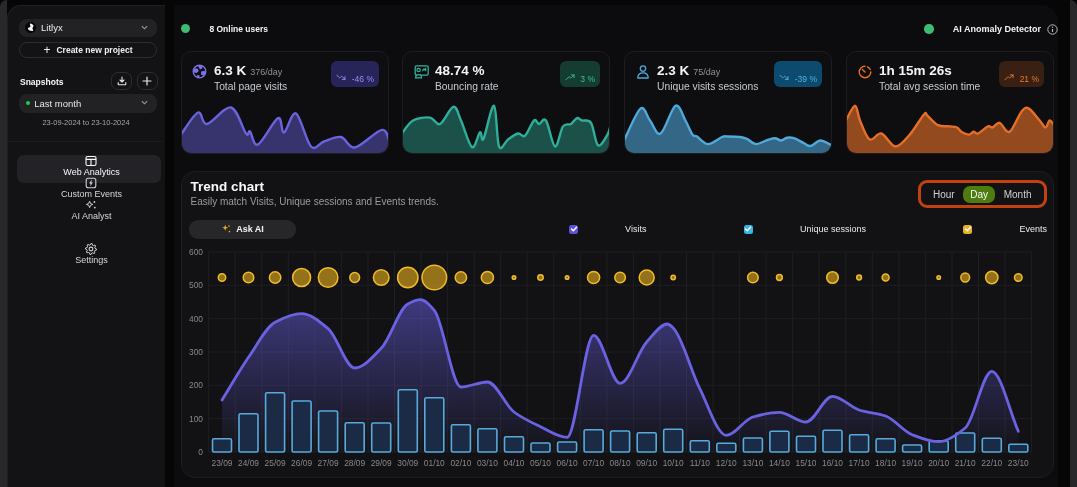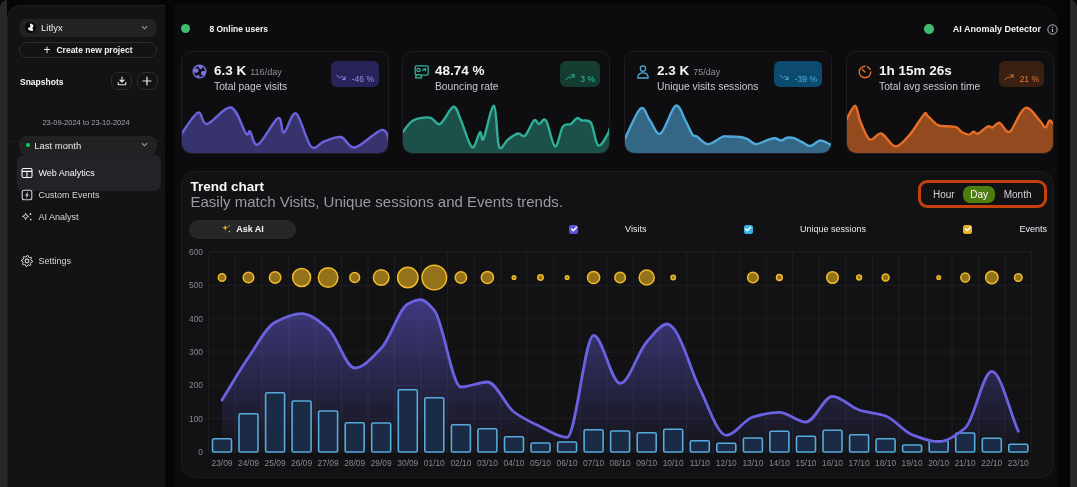--- a/index.html
+++ b/index.html
@@ -14,26 +14,26 @@
 .sel { position:absolute; left:12px; width:138px; height:18px; background:#222225; border-radius:8px; display:flex; align-items:center; }
 .chev { position:absolute; right:9px; top:50%; margin-top:-3px; width:7px; height:5px; }
 #proj { top:13.5px; height:18px; }
 #proj .logo { width:11px; height:11px; border-radius:50%; background:#050505; margin-left:6px; display:flex; align-items:center; justify-content:center; }
 #proj .nm { color:#ececee; font-size:9.5px; margin-left:5px; }
 #createbtn { position:absolute; left:12px; top:36.5px; width:138px; height:16px; border:1px solid #2d2d31; border-radius:8px; color:#f0f0f2; font-size:8.5px; font-weight:bold; display:flex; align-items:center; justify-content:center; }
 #snaplbl { position:absolute; left:13px; top:72px; color:#fafafa; font-size:8.5px; font-weight:bold; }
 .sqbtn { position:absolute; top:66.5px; width:21px; height:18.5px; border:1px solid #2d2d31; border-radius:7px; display:flex; align-items:center; justify-content:center; }
 #dlbtn { left:104px; }
 #plbtn { left:129.5px; }
-#lastmo { top:88.5px; height:19px;margin-top:42px; }
+#lastmo { top:88.5px; height:19px; }
 #lastmo .dot { width:4.2px; height:4.2px; border-radius:50%; background:#17cf49; margin-left:7px; }
 #lastmo .nm { color:#e6e6e9; font-size:9.5px; margin-left:4px; }
 #daterange { position:absolute; left:0; top:113px; width:158px; text-align:center; color:#a3a3ab; font-size:7.5px; }
 #sep { position:absolute; left:0; top:136px; width:156px; height:1px; background:#1c1c1f; }
-.nav { position:absolute; left:9.5px; width:144px; height:36px; border-radius:7px; display:flex; align-items:center; color:#d6d6da; font-size:9px; }
+.nav { position:absolute; left:9.5px; width:144px; height:28px; border-radius:7px; display:flex; align-items:center; color:#d6d6da; font-size:9px;flex-direction:column; }
 .nav svg { margin-left:4px; }
 .nav span { margin-left:6px; }
 .nav.active { background:#232327; color:#fafafa; }
 
 #online { left:181px; top:23.5px; display:flex; align-items:center; }
 #online .dot, #anom .dot { width:9.4px; height:9.4px; border-radius:50%; background:#3fba71; }
 #online b, #anom b { color:#f4f4f5; font-size:8.5px; font-weight:bold; margin-left:19px; }
 #anom { right:19px; top:23.5px; display:flex; align-items:center; }
 #anom svg { margin-left:6px; }
 
@@ -42,21 +42,21 @@
 .card .num { position:absolute; left:32px; top:11px; color:#f4f4f5; font-size:13.5px; font-weight:bold; line-height:15px; }
 .card .per { color:#8f8f98; font-size:9px; font-weight:normal; margin-left:4px; }
 .card .lbl { position:absolute; left:32px; top:28.5px; color:#c5cbd1; font-size:10.3px; }
 .badge { position:absolute; right:9px; top:9.2px; height:16.6px; border-radius:6px; display:flex; align-items:flex-start; padding:13px 5px; font-size:8.5px; }
 .badge svg { margin-right:4.5px; width:11px; height:7px; }
 .card svg.spark { position:absolute; left:-1px; bottom:-1px; }
 #card1 { left:181px; } #card2 { left:402px; } #card3 { left:624px; } #card4 { left:846px; }
 
 #panel { left:181px; top:171px; width:873px; height:307px; background:#121214; border:1px solid #1d1d21; border-radius:14px; }
 #ttitle { left:190.5px; top:180px; color:#fafafa; font-size:13.5px; font-weight:bold; line-height:13px; }
-#tsub { left:190.5px; top:196px; color:#9a9aa2; font-size:15px; line-height:12px; }
+#tsub { left:190.5px; top:196px; color:#9a9aa2; font-size:10px; line-height:12px; }
 #askai { left:189px; top:220px; width:107px; height:18.5px; background:#27272a; border-radius:9px; display:flex; align-items:center; justify-content:center; color:#f4f4f5; font-size:9px; font-weight:bold; }
 #askai svg { margin-right:5px; }
 #toggle { left:918px; top:180px; width:128.5px; height:28px; border:3px solid #c2410c; border-radius:9px; display:flex; align-items:center; justify-content:space-between; padding:0 5px; }
 #toggle .t { color:#d0d0d4; font-size:10px; padding:0 7px; height:17.5px; display:flex; align-items:center; border-radius:6px; margin-top:1px; }
 #toggle .t.on { background:#4d7c0f; color:#fafafa;border-radius:7px; }
 #legend { right:30px; top:224px; display:flex; align-items:center;gap:42px; }
 #legend .cb { width:9px; height:9px; border-radius:2.5px; display:flex; align-items:center; justify-content:center; }
 #legend span { color:#eaeaee; font-size:9px; margin-left:5px; }
 #legend .gap { width:13.5px; }
 </style>
@@ -143,21 +143,21 @@
       <path d="M5.5 5 V8" stroke="#b8b8c0" stroke-width="1.2"></path>
       <circle cx="5.5" cy="3.2" r="0.7" fill="#b8b8c0"></circle>
     </svg>
 </div>
 
 <div class="card" id="card1">
   <svg class="ic" width="15" height="15" viewBox="0 0 15 15">
       <circle cx="7.5" cy="7.5" r="6.3" stroke="#7b73e8" stroke-width="1.35" fill="none"></circle>
       <path d="M1.6 5.6 L3.6 4.2 L6.2 5 L6.6 7.2 L4.6 9 L2 8.6 Z M6.4 1.4 L9.6 2 L10.6 4 L8.4 5.6 L6.8 3.8 Z M9.2 7.4 L12.6 6.8 L13.6 9.2 L11.4 11.8 L9 10.4 Z M5 10.8 L7.6 11.4 L7.4 13.4 L5.2 12.8 Z" fill="#7b73e8"></path>
     </svg>
-  <div class="num">6.3 K<span class="per">116/day</span></div>
+  <div class="num">6.3 K<span class="per">376/day</span></div>
   <div class="badge" style="background:#262459;color:#958ff0;"><svg width="14" height="9" viewBox="0 0 14 9">
         <path d="M1 1.5 L4 4.5 Q4.7 5.2 5.4 4.5 L6.6 3.3 Q7.3 2.6 8 3.3 L11.5 6.8 M11.5 3.4 V6.9 H8" stroke="#958ff0" stroke-width="1.2" fill="none" stroke-linecap="round" stroke-linejoin="round"></path>
       </svg>-46 %</div>
   <div class="lbl">Total page visits</div>
   <svg class="spark" width="210" height="54" viewBox="0 0 210 54">
       <path d="M0.0,34.5 C2.8,30.8 12.7,14.2 17.0,12.5 C21.3,10.8 20.5,24.8 26.0,24.0 C31.5,23.2 43.5,5.9 50.0,7.5 C56.5,9.1 61.8,29.5 65.0,33.5 C68.2,37.5 67.0,29.7 69.0,31.5 C71.0,33.3 72.3,46.7 77.0,44.5 C81.7,42.3 92.7,20.1 97.0,18.1 C101.3,16.1 100.0,33.3 103.0,32.5 C106.0,31.7 110.5,11.2 115.0,13.5 C119.5,15.8 125.3,41.8 130.0,46.5 C134.7,51.2 138.0,43.1 143.0,41.5 C148.0,39.9 154.8,36.0 160.0,37.0 C165.2,38.0 167.2,48.7 174.0,47.5 C180.8,46.3 195.2,30.6 201.0,29.9 C206.8,29.2 207.7,41.2 209.0,43.5 L210,56 L-1,56 Z" fill="rgba(104,96,219,0.46)" stroke="#6a63dd" stroke-width="2.4" stroke-linejoin="round"></path>
     </svg>
 </div>
 <div class="card" id="card2">
   <svg class="ic" width="17" height="16" viewBox="0 0 17 16">

